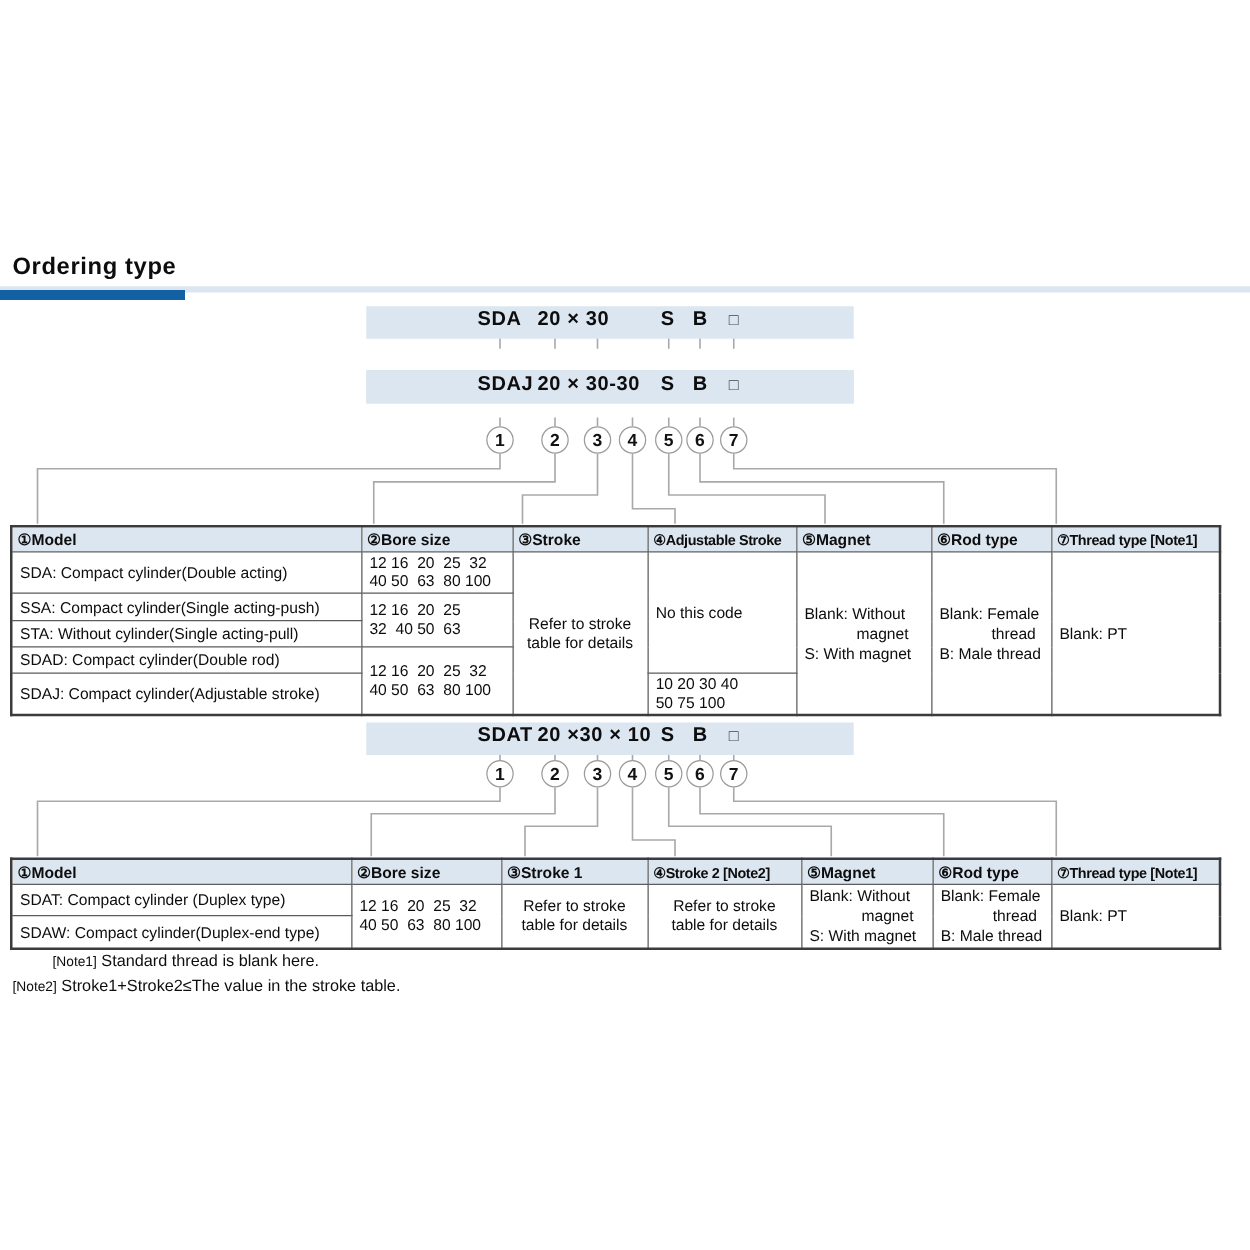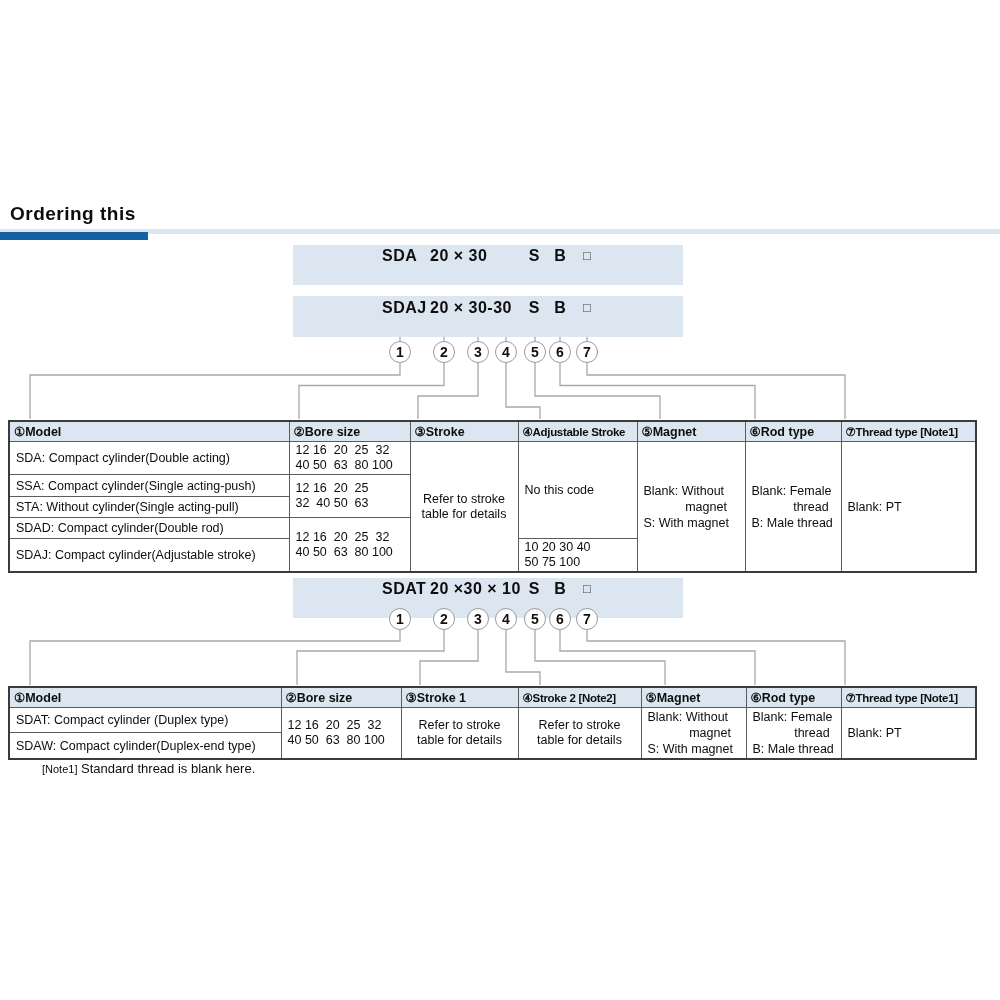--- a/index.html
+++ b/index.html
@@ -10,21 +10,21 @@
   
   .title {
     position:absolute; left:10px; top:203px;
     font-size:19px; font-weight:bold; letter-spacing:0.5px; color:#0d0d0d;
   }
   .title-rule-light { position:absolute; left:0; top:229px; width:1000px; height:5px; background:#dce6f1; }
   .title-rule-dark  { position:absolute; left:0; top:232px; width:148px;  height:8px; background:#1460a5; }
 
   
   .code-bar {
-    position:absolute; left:293px; width:390px; height:40px;
+    position:absolute; left:293px; width:390px; height:26px;
     background:#dce6f1; font-weight:bold; font-size:16px; line-height:22px; color:#0d0d0d;
   }
   .code-bar span { position:absolute; top:0; line-height:22px; white-space:pre; }
   .cb-model { left:89px; letter-spacing:0.5px; }
   .cb-size  { left:137px; letter-spacing:0.5px; }
   .cb-mag   { left:231px; width:20px; text-align:center; }
   .cb-rod   { left:257px; width:20px; text-align:center; }
   .cb-sq    { left:284px; width:20px; text-align:center; font-size:13px; color:#444; font-weight:normal; }
   #bar-sda  { top:245px; }
   #bar-sdad { top:296px; }
@@ -72,21 +72,21 @@
   .note { position:absolute; left:10px; font-size:13px; color:#0d0d0d; }
   #note1 { top:761px;padding-left:32px; }
   #note2 { top:781px; }
   .note .tag { font-size:11px; }
 </style>
 </head>
 <body>
 
 <div class="page">
 
-  <div class="title">Ordering this</div>
+  <div class="title">Ordering type</div>
   <div class="title-rule-light"></div>
   <div class="title-rule-dark"></div>
 
   <svg class="wires">
 
     <line x1="400" y1="267" x2="400" y2="279"></line>
       <line x1="444" y1="267" x2="444" y2="279"></line>
     <line x1="478" y1="267" x2="478" y2="279"></line>
       <line x1="535" y1="267" x2="535" y2="279"></line>
     <line x1="560" y1="267" x2="560" y2="279"></line>
@@ -276,14 +276,15 @@
         <td class="blockl" rowspan="2">Blank: PT</td>
       </tr>
       <tr class="r2">
         <td class="model">SDAW: Compact cylinder(Duplex-end type)</td>
       </tr>
     </tbody>
       </table>
   </div>
 
   <div class="note" id="note1"><span class="tag">[Note1]</span><span> Standard thread is blank here.</span></div>
+  <div class="note" id="note2"><span class="tag">[Note2]</span><span> Stroke1+Stroke2≤The value in the stroke table.</span></div>
 
 </div>
 
 </body></html>

